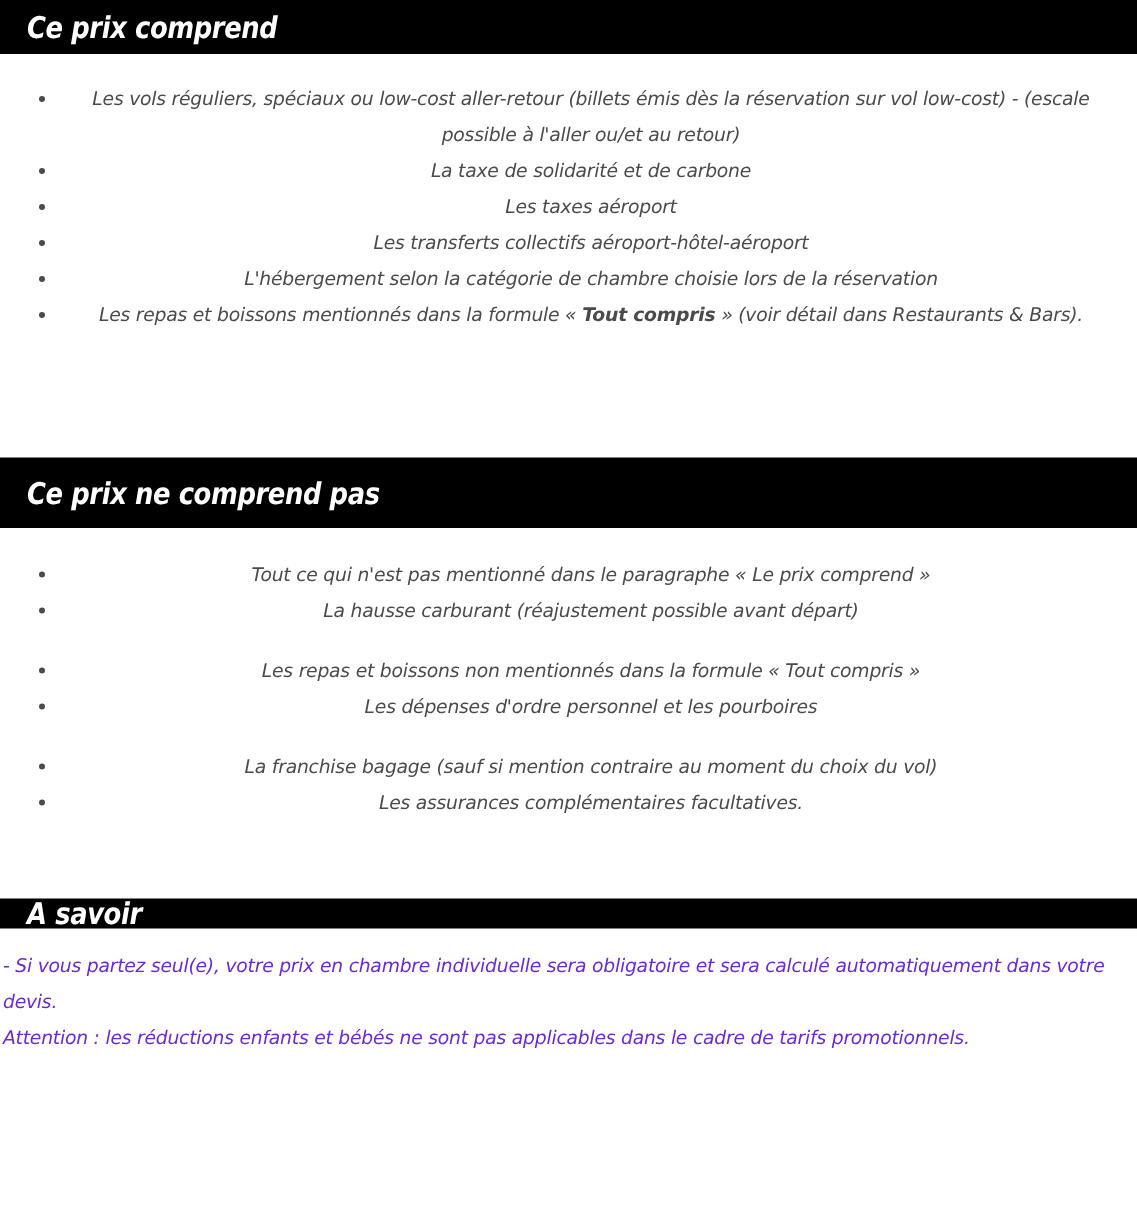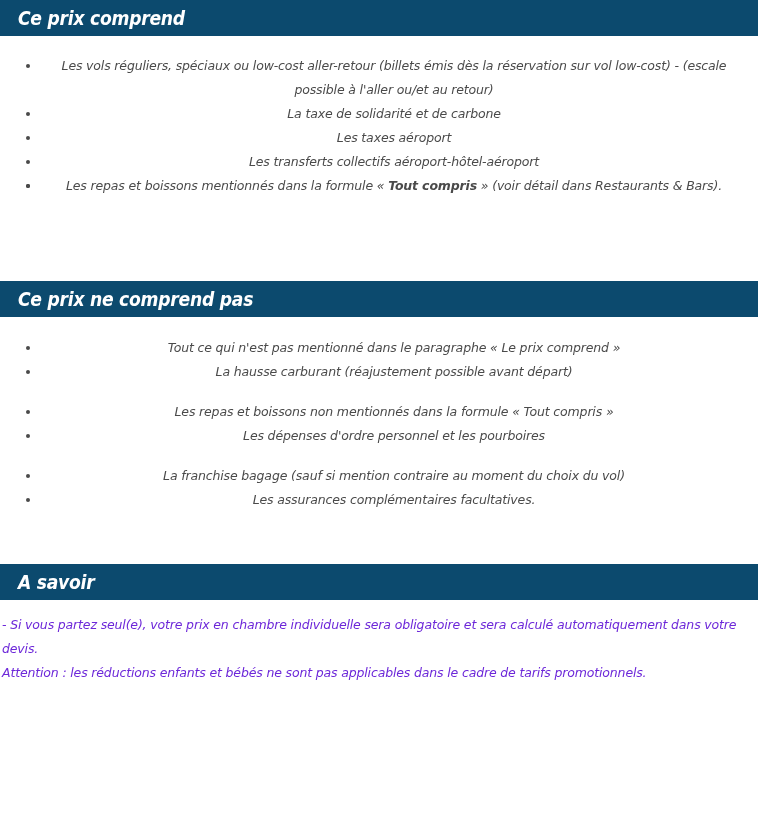--- a/index.html
+++ b/index.html
@@ -15,41 +15,41 @@
   }
   .page {
     position: relative;
     width: 758px;
     height: 819px;
     background: #ffffff;
   }
 
   
   .section-bar {
-    background: #0c4a6e;
+    background: #000000;
     height: 36px;
     display: flex;
     align-items: center;
     padding: 0 0 0 18px;
     box-sizing: border-box;
   }
   .section-bar .bar-title {
     color: #ffffff;
     font-family: "DejaVu Sans", sans-serif;
     font-style: italic;
     font-weight: bold;
     font-size: 20px;
     line-height: 20px;
     letter-spacing: -0.3px;
     transform: scaleX(0.86);
     transform-origin: left center;
     white-space: nowrap;
   }
-  .section-bar.bar-2 { height: 36px; }
-  .section-bar.bar-3 { height: 36px; }
+  .section-bar.bar-2 { height: 47px; }
+  .section-bar.bar-3 { height: 20px; }
 
   
   .section-body {
     padding: 0;
   }
   ul.bullets {
     list-style: none;
     margin: 0;
     padding: 0;
     text-align: center;
@@ -124,20 +124,21 @@
       <li>
         <span class="dot"></span>
         <span>Les taxes aéroport</span>
       </li>
       <li>
         <span class="dot"></span>
         <span>Les transferts collectifs aéroport-hôtel-aéroport</span>
       </li>
       <li>
         <span class="dot"></span>
+        <span>L'hébergement selon la catégorie de chambre choisie lors de la réservation</span>
       </li>
       <li>
         <span class="dot"></span><span>Les repas et boissons mentionnés dans la formule « </span><b>Tout compris</b><span> » (voir détail dans Restaurants &amp; Bars).</span>
       </li>
     </ul>
   </div>
 
   <div class="sp-after-1"></div>
 
   <div class="section-bar bar-2">

